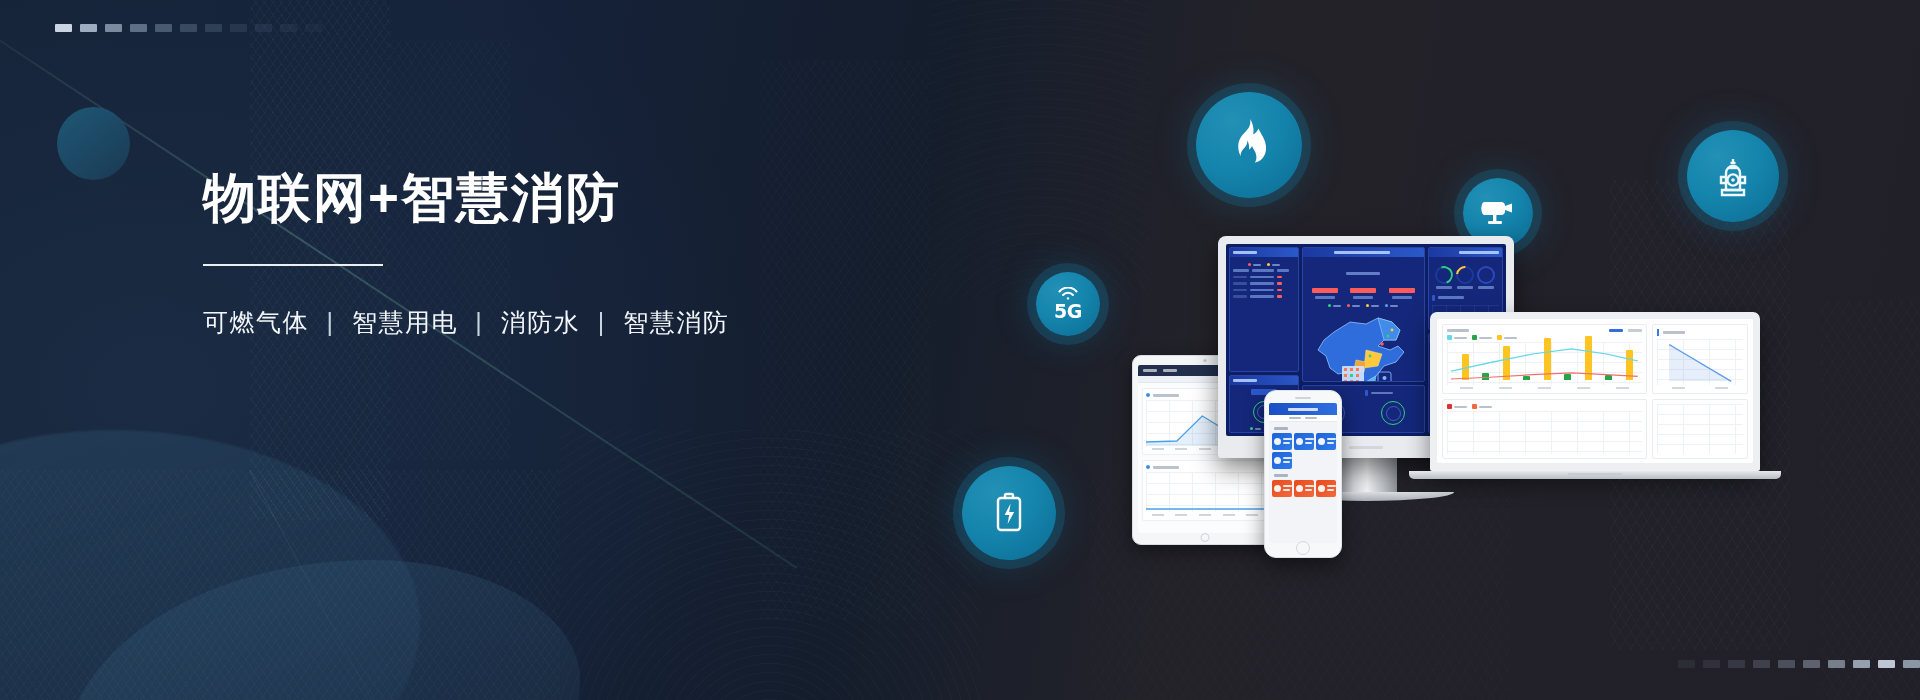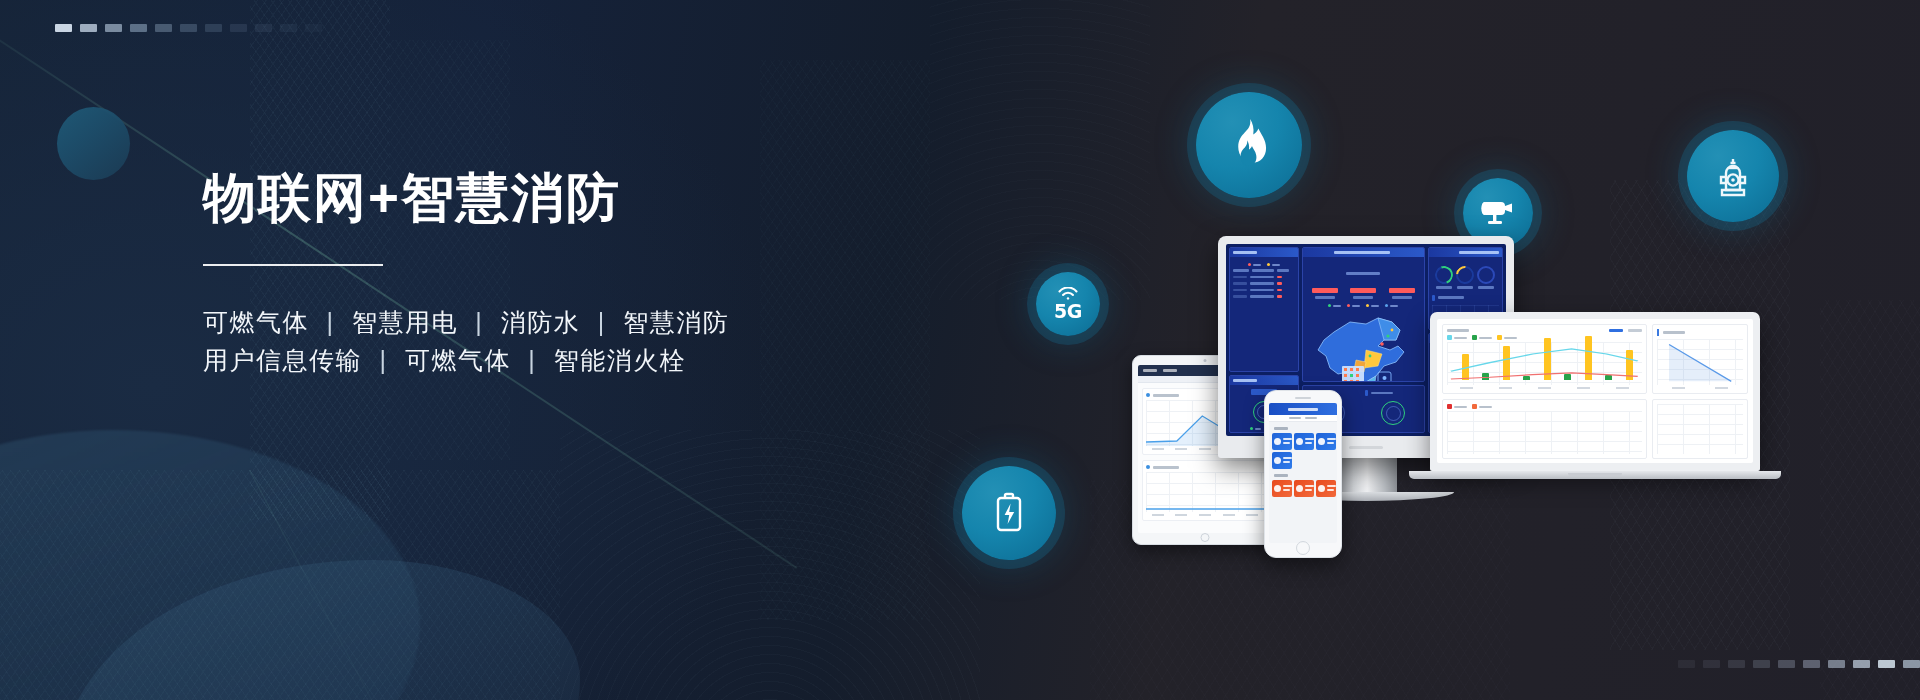--- a/index.html
+++ b/index.html
@@ -337,27 +337,20 @@
     <div class="rule"></div>
     <div class="features">
       <div class="feat-line">
         <span>可燃气体</span>
         <span class="sep">|</span>
         <span>智慧用电</span>
         <span class="sep">|</span>
         <span>消防水</span>
         <span class="sep">|</span>
         <span>智慧消防</span>
-      </div>
-      <div class="feat-line">
-        <span>用户信息传输</span>
-        <span class="sep">|</span>
-        <span>可燃气体</span>
-        <span class="sep">|</span>
-        <span>智能消火栓</span>
       </div>
     </div>
   </div>
 
   <div class="badge badge-fire">
     <svg width="46" height="52" viewBox="0 0 24 28" fill="#fff">
       <path d="M12.6 0c.6 3.6-1.1 5.4-2.8 7.2C8 9.2 6.2 11.2 6.2 15c0 5 3.5 8.6 7.6 8.6 4.2 0 7.4-3.3 7.4-8 0-4.7-3-7.6-4.1-10.5-.6 1.6-1.8 2.6-2.8 3.2.5-3.2-.3-6-1.7-8.3z"></path>
       <path d="M11 11.4c.3 2.2-.7 3.3-1.7 4.4-.9 1-1.9 2.2-1.9 4.4 0 2.9 2 5 4.4 5 2.4 0 4.2-1.9 4.2-4.6 0-2.7-1.7-4.4-2.4-6.1-.3.9-1 1.5-1.6 1.9.3-1.9-.2-3.6-1-5z" fill="#1585ad"></path>
     </svg>
   </div>

